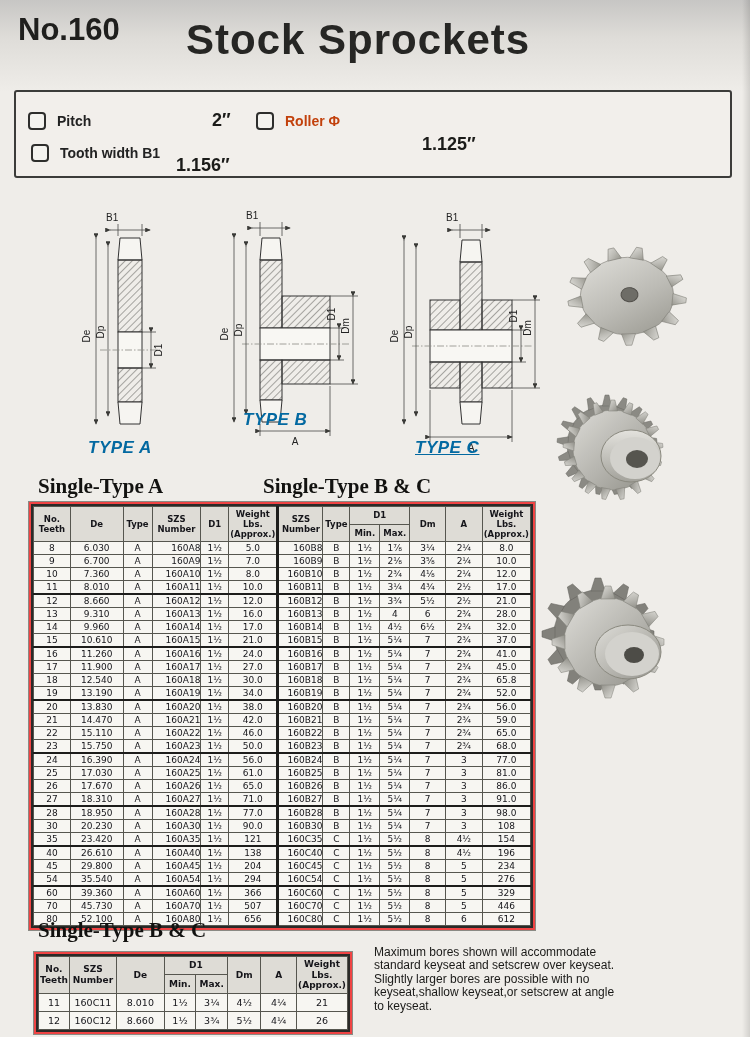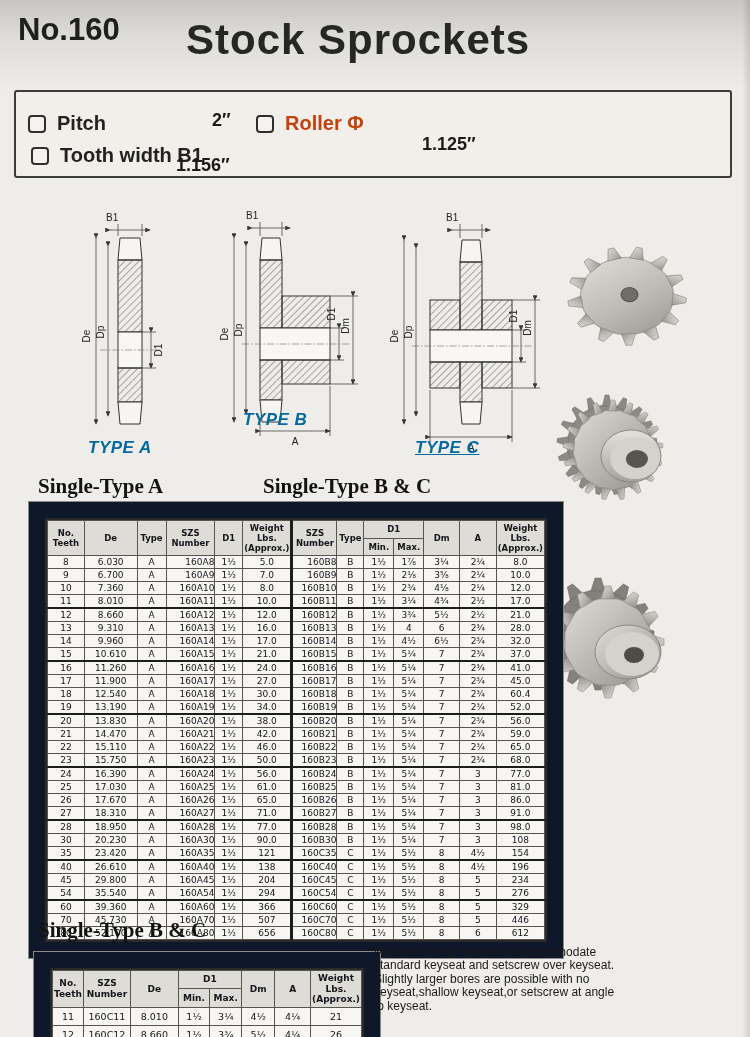--- a/index.html
+++ b/index.html
@@ -13,34 +13,34 @@
   .rightshade{position:absolute;top:0;right:0;width:8px;height:100%;
     background:linear-gradient(90deg,rgba(0,0,0,0),rgba(0,0,0,.12));}
   #catalog-no{position:absolute;left:18px;top:12px;font-size:31px;font-weight:bold;color:#1f1f1d;}
   #page-title{position:absolute;left:186px;top:16px;font-size:42px;font-weight:bold;letter-spacing:1px;color:#262624;}
 
   
   .spec-box{position:absolute;left:14px;top:90px;width:714px;height:84px;
     border:2px solid #3c3c3a;border-radius:3px;background:rgba(250,249,245,.25);}
   .spec-item{position:absolute;display:flex;align-items:center;gap:11px;}
   .bullet{width:14px;height:14px;border:2px solid #2e2e2c;border-radius:4px;background:#f4f3ef;flex:0 0 auto;}
-  .spec-label{font-size:20px;font-weight:bold;color:#222;}
+  .spec-label{font-size:14px;font-weight:bold;color:#222;}
   .spec-label.light{font-weight:600;color:#c2410c;}
   .spec-value{position:absolute;font-size:18px;font-weight:bold;color:#1b1b19;}
 
   
   .diagram{position:absolute;}
   .type-label{position:absolute;font-style:italic;font-weight:bold;font-size:17px;color:#0369a1;letter-spacing:.5px;}
   svg text{font-family:"Liberation Sans",sans-serif;font-size:10px;fill:#222;}
 
   
   .sec-title{position:absolute;font-family:"Liberation Serif",serif;font-weight:bold;font-size:21px;color:#121210;}
 
   
-  .frame{position:absolute;border:1px solid #8a8a84;background:#0f172a;padding:16px;}
+  .frame{position:absolute;border:1px solid #8a8a84;background:#ef4444;padding:2px;}
   .inner{border:2px solid #2a2a28;}
   table{border-collapse:collapse;background:#f7f6f2;}
   th,td{border:1px solid #56564f;text-align:center;padding:0;color:#15151a;}
   thead th{background:#dedcd6;font-weight:bold;font-size:8.5px;line-height:1.18;white-space:pre-line;padding:2px 1px;}
   .main-tbl{width:498px;font-size:9px;line-height:12px;font-family:"DejaVu Sans",sans-serif;}
   .main-tbl td{height:12px;}
   .main-tbl td:nth-child(4),.main-tbl td:nth-child(7){text-align:right;padding-left:3px;}
   .main-tbl td:nth-child(7),.main-tbl th.div-left{border-left:3px solid #1d1d1b;}
   tr.grp td{border-top:2px solid #1d1d1b;}
   .bot-tbl{width:310px;font-size:9.5px;line-height:13px;font-family:"DejaVu Sans",sans-serif;}
@@ -540,21 +540,21 @@
             <td>A</td>
             <td>160A18</td>
             <td>1½</td>
             <td>30.0</td>
             <td>160B18</td>
             <td>B</td>
             <td>1½</td>
             <td>5¼</td>
             <td>7</td>
             <td>2¾</td>
-            <td>60.4</td>
+            <td>65.8</td>
           </tr>
           <tr>
             <td>19</td>
             <td>13.190</td>
             <td>A</td>
             <td>160A19</td>
             <td>1½</td>
             <td>34.0</td>
             <td>160B19</td>
             <td>B</td>

